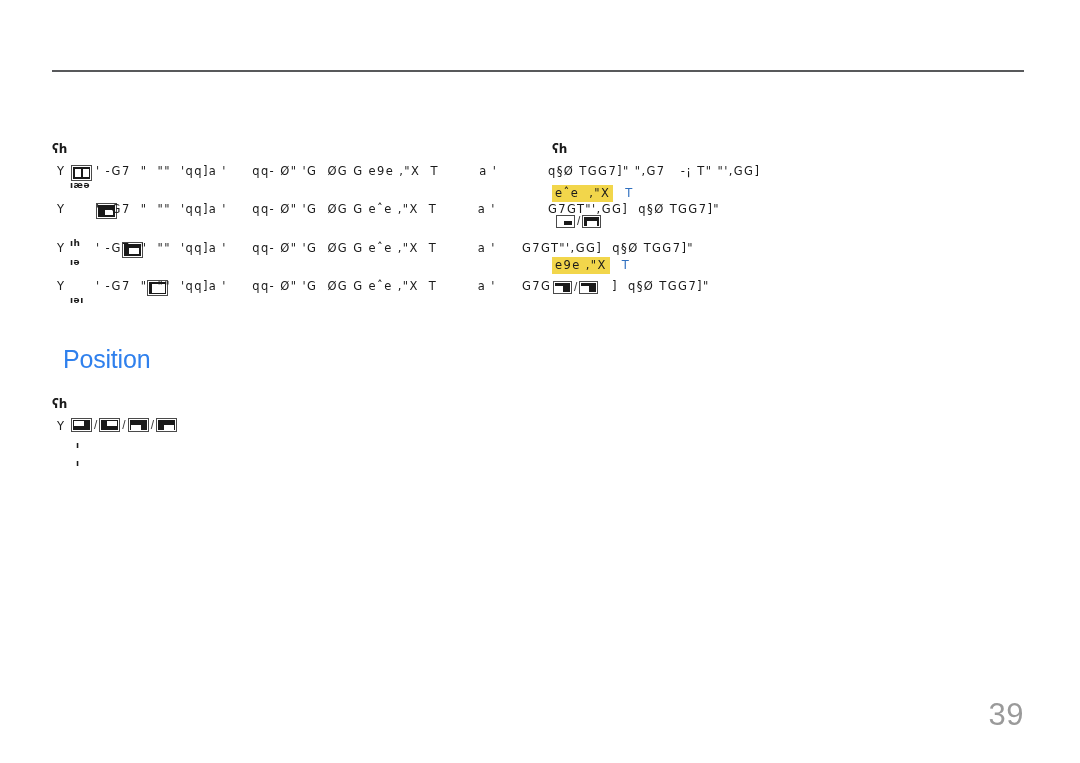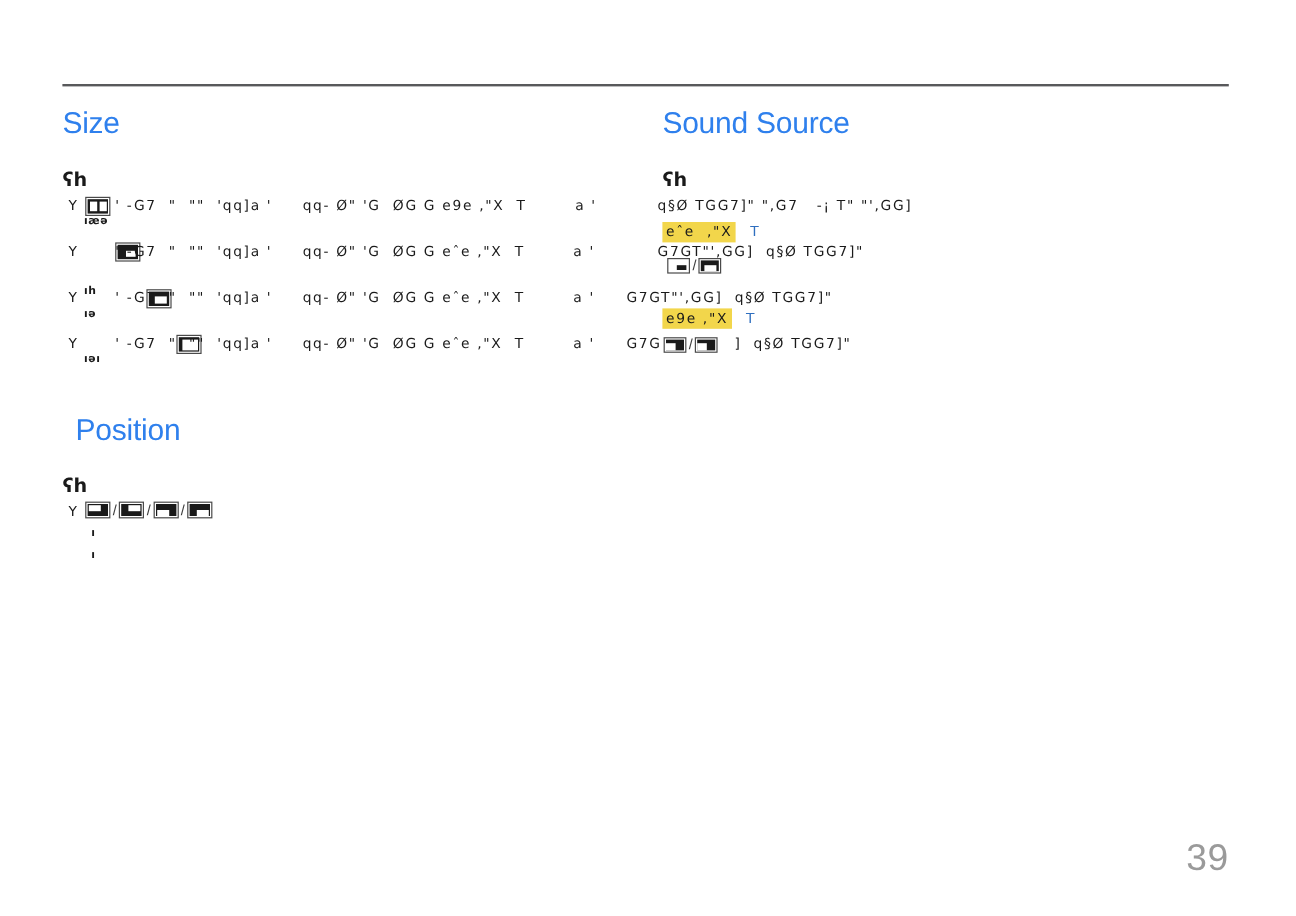--- a/index.html
+++ b/index.html
@@ -79,21 +79,21 @@
     font-family: "DejaVu Sans", sans-serif;
     font-size: 9px;
     letter-spacing: 0.5px;
     color: #1a1a1a;
     white-space: pre;
     line-height: 10px;
     font-weight: bold;
   }
   .bullet-marker {
     font-family: "DejaVu Sans", sans-serif;
-    font-size: 16px;
+    font-size: 12px;
     font-weight: bold;
     color: #1a1a1a;
     white-space: pre;
     line-height: 11px;
   }
 
   
   .abs { position: absolute; white-space: pre; }
 
   
@@ -151,23 +151,20 @@
   .icon-row { position: absolute; display: flex; align-items: center; }
 </style>
 </head>
 <body>
 
 <div class="page">
 
   <div class="top-rule"></div>
 
   
-  <div class="col-left">
-    <div class="heading">Size</div>
-  </div>
 
   <div class="abs bullet-marker" style="left:52px; top:144px;">ʕh</div>
 
   
   <div class="abs garble" style="left:57px; top:164px;">Y</div>
   <span class="abs icon-screen ic-lg" style="left:71px; top:163px;">
     <span class="fill"></span>
     <span class="inner" style="left:3px; top:3px; width:6px; height:8px;"></span>
     <span class="inner" style="left:11px; top:3px; width:6px; height:8px;"></span>
   </span>
@@ -232,23 +229,20 @@
     </span>
     <span class="slash">/</span>
     <span class="icon-screen ic-sm">
       <span class="fill"></span>
       <span class="inner" style="left:1px; top:4px; width:8px; height:6px;"></span>
     </span>
   </div>
   <div class="abs garble" style="left:612px; top:279px;">]  q§Ø TGG7]"</div>
 
   
-  <div class="col-right">
-    <div class="heading">Sound Source</div>
-  </div>
   <div class="abs bullet-marker" style="left:552px; top:144px;">ʕh</div>
 
   
   <div class="section-position">
     <div class="heading">Position</div>
   </div>
   <div class="abs bullet-marker" style="left:52px; top:399px;">ʕh</div>
 
   <div class="abs garble" style="left:57px; top:419px;">Y</div>
 

